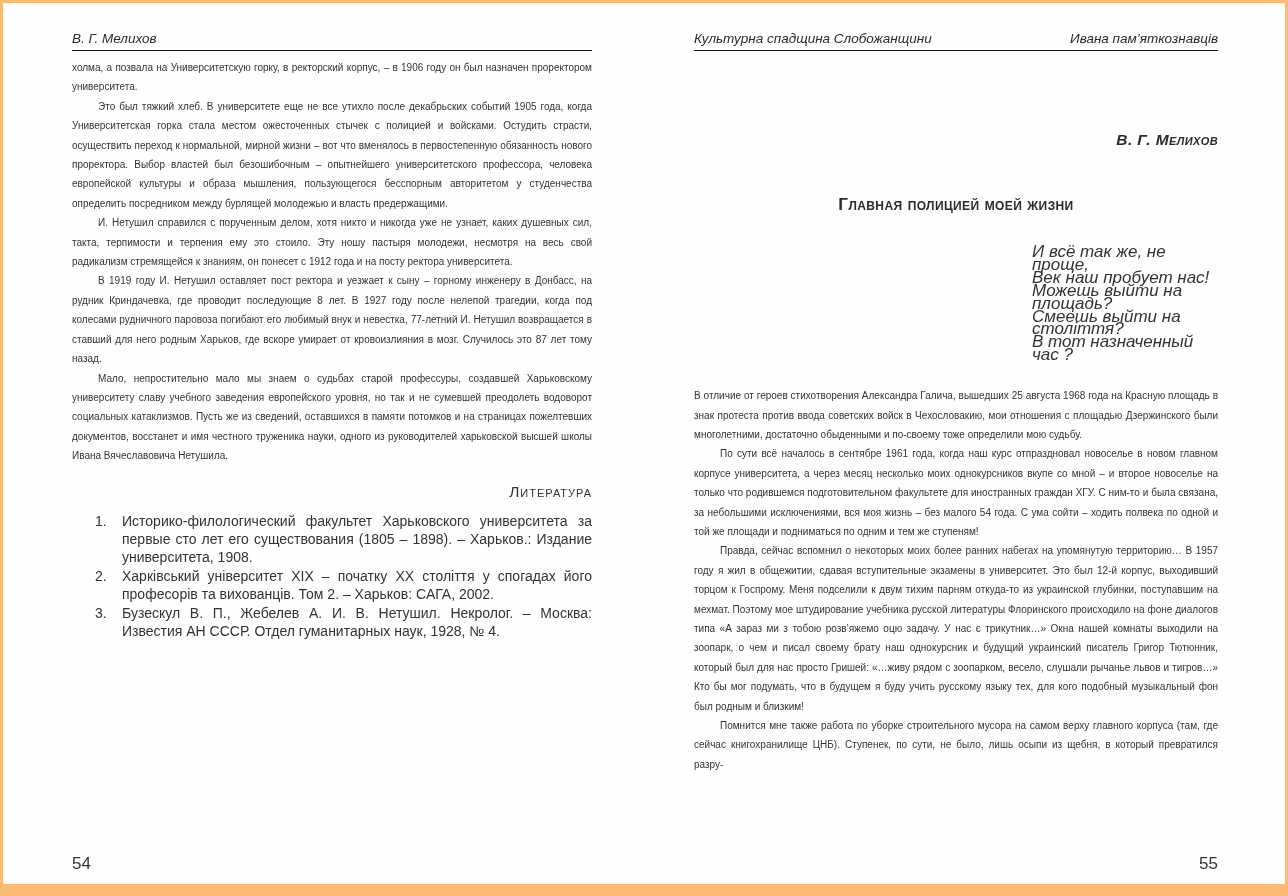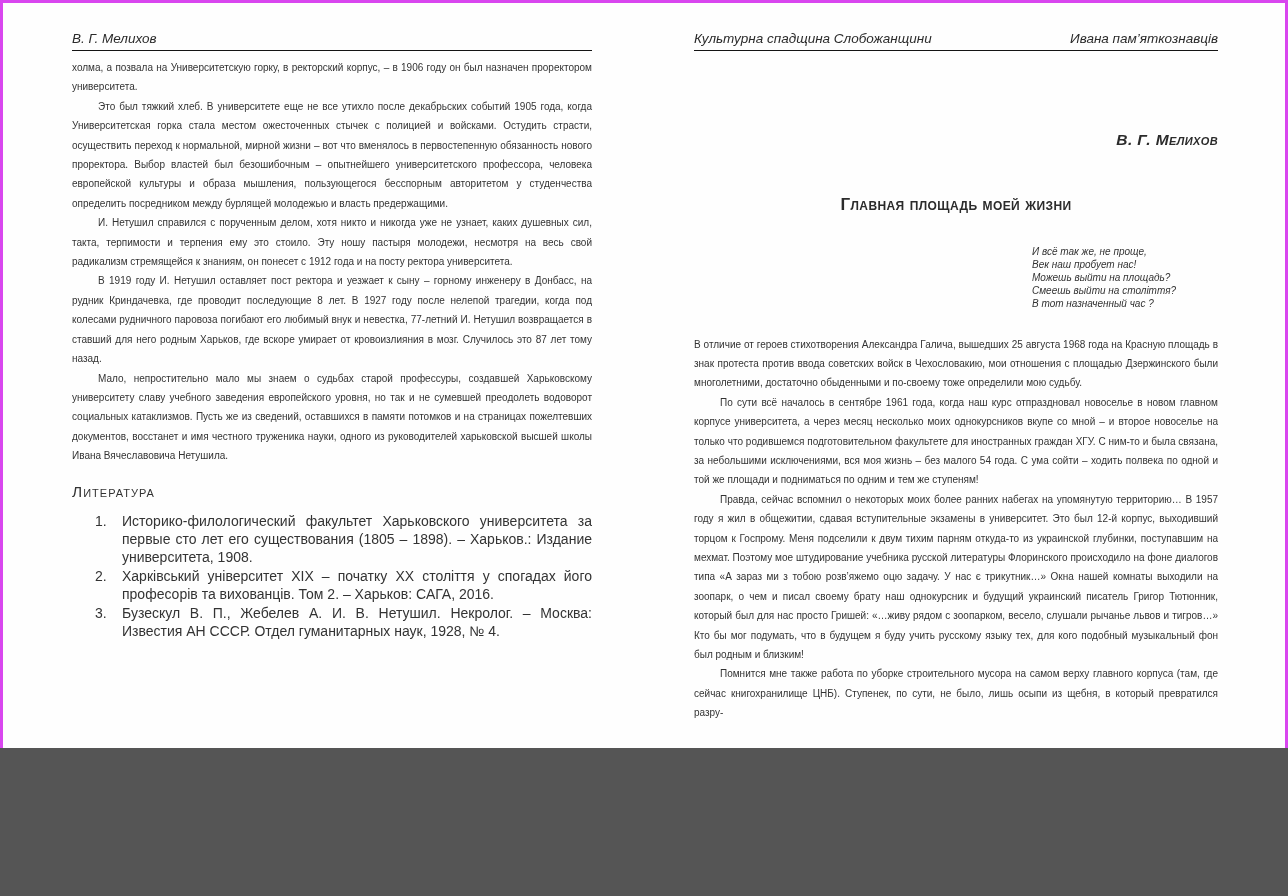--- a/index.html
+++ b/index.html
@@ -3,22 +3,22 @@
 <meta charset="utf-8">
 <style>
   html,body{margin:0;padding:0;}
   body{
     background:#555;
     font-family:"Liberation Sans","DejaVu Sans",sans-serif;
     -webkit-font-smoothing:antialiased;
   }
   .scan{
     position:relative;
-    width:1288px;height:748px;
-    background:#d946ef;
+    width:1288px;height:896px;
+    background:#fdba74;
     overflow:hidden;
   }
   .paper{
     position:absolute;
     left:3px;top:3px;
     width:1282px;height:881px;
     background:#fefefe;
     overflow:hidden;
   }
   .page{
@@ -49,21 +49,21 @@
     font-size:10px;
     line-height:19.4px;
     color:#333;
     text-align:justify;
     text-indent:26px;
   }
   .body-text p.no-indent{text-indent:0;}
 
   .lit-heading{
     margin:17px 0 0 0;
-    text-align:left;
+    text-align:right;
     font-weight:normal;
     font-size:15.5px;
     font-variant:small-caps;
     letter-spacing:1px;
     color:#333;
   }
   .lit-list{
     margin-top:11px;
     padding-left:23px;
     font-size:14px;
@@ -90,21 +90,21 @@
     font-weight:bold;
     font-variant:small-caps;
     font-size:17px;
     letter-spacing:0.4px;
     color:#2b2b2b;
   }
   .epigraph{
     margin-top:31px;
     margin-left:338px;
     font-style:italic;
-    font-size:10px;
+    font-size:17px;
     line-height:12.9px;
     color:#333;
   }
   .page-right .body-text{margin-top:24px;}
 
   .page-number{
     position:absolute;
     top:851px;
     font-size:17px;
     color:#333;
@@ -134,41 +134,41 @@
 
       <h3 class="lit-heading">Литература</h3>
 
       <div class="lit-list">
         <div class="lit-item">
           <span class="marker">1.</span>
           <span class="ref-text">Историко-филологический факультет Харьковского университета за первые сто лет его существования (1805 – 1898). – Харьков.: Издание университета, 1908.</span>
         </div>
         <div class="lit-item">
           <span class="marker">2.</span>
-          <span class="ref-text">Харківський університет XIX – початку XX століття у спогадах його професорів та вихованців. Том 2. – Харьков: САГА, 2016.</span>
+          <span class="ref-text">Харківський університет XIX – початку XX століття у спогадах його професорів та вихованців. Том 2. – Харьков: САГА, 2002.</span>
         </div>
         <div class="lit-item">
           <span class="marker">3.</span>
           <span class="ref-text">Бузескул В. П., Жебелев А. И. В. Нетушил. Некролог. – Москва: Известия АН СССР. Отдел гуманитарных наук, 1928, № 4.</span>
         </div>
       </div>
 
       <div class="page-number num-left">54</div>
     </section>
 
     <section class="page page-right">
       <div class="running-header">
         <span>Культурна спадщина Слобожанщини</span>
         <span>Ивана пам’яткознавців</span>
       </div>
       <div class="header-rule"></div>
 
       <div class="author-line">В. Г. Мелихов</div>
 
-      <h2 class="article-title">Главная площадь моей жизни</h2>
+      <h2 class="article-title">Главная полицией моей жизни</h2>
 
       <div class="epigraph">
         <div>И всё так же, не проще,</div>
         <div>Век наш пробует нас!</div>
         <div>Можешь выйти на площадь?</div>
         <div>Смеешь выйти на століття?</div>
         <div>В тот назначенный час ?</div>
       </div>
 
       <div class="body-text">

